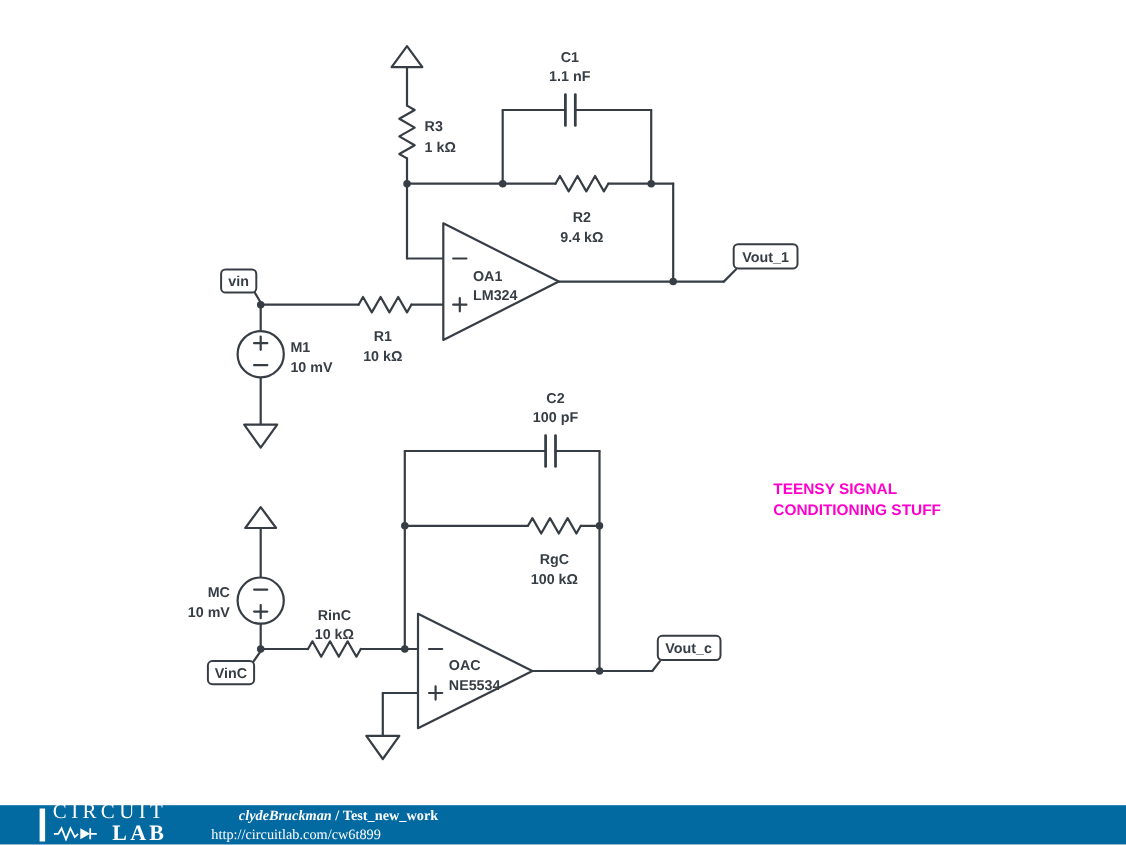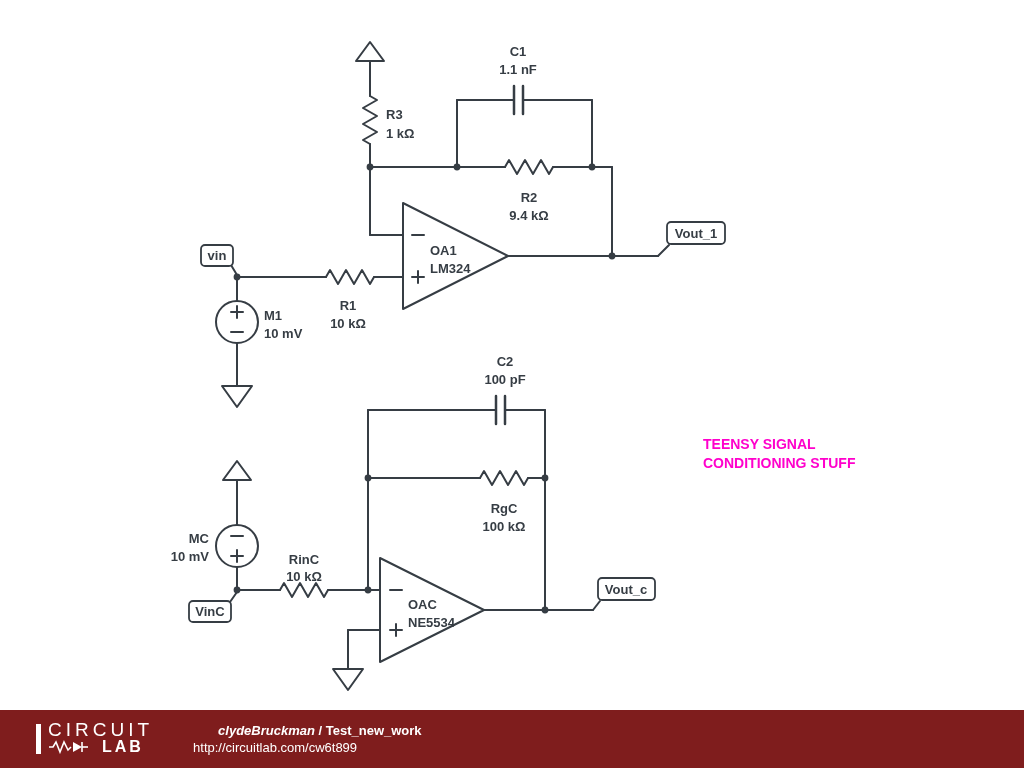--- a/index.html
+++ b/index.html
@@ -2,27 +2,27 @@
 <html><head>
 <meta charset="utf-8">
 <style>
   html,body{margin:0;padding:0;background:#e8e8e8;}
   .page{position:relative;width:1024px;height:768px;background:#ffffff;overflow:hidden;
         font-family:"Liberation Sans",sans-serif;}
   svg text{font-family:"Liberation Sans",sans-serif;}
   .lbl{font-size:13px;font-weight:bold;fill:#363d44;}
   .flagtext{font-size:13px;font-weight:bold;fill:#363d44;}
   .ann{font-size:14px;font-weight:bold;}
-  .footer{position:absolute;left:0;bottom:0;width:1024px;height:58px;background:#7f1d1d;
-          display:flex;align-items:center;color:#fff;}
+  .footer{position:absolute;left:0;bottom:0;width:1024px;height:36px;background:#0369a1;
+          display:flex;align-items:center;color:#fff;font-family:Liberation Serif, serif;}
   .logo{margin-left:36px;display:flex;align-items:center;gap:7px;cursor:pointer;}
   .logo-bar{width:5px;height:30px;background:#fff;}
   .logo-line1{font-size:19px;letter-spacing:4px;line-height:16px;color:#fff;}
   .logo-line2{display:flex;align-items:center;gap:2px;}
-  .logo-line2 span{font-size:16px;font-weight:bold;letter-spacing:3px;color:#fff;text-align:right;}
+  .logo-line2 span{font-size:20px;font-weight:bold;letter-spacing:3px;color:#fff;text-align:right;}
   .footer-info{margin-left:40px;}
   .footer-title{font-size:13px;font-weight:bold;margin-left:25px;}
   .footer-title .user{font-style:italic;}
   .footer-url{font-size:13px;margin-top:2px;}
 </style>
 </head>
 <body>
 
 <div class="page">
 

